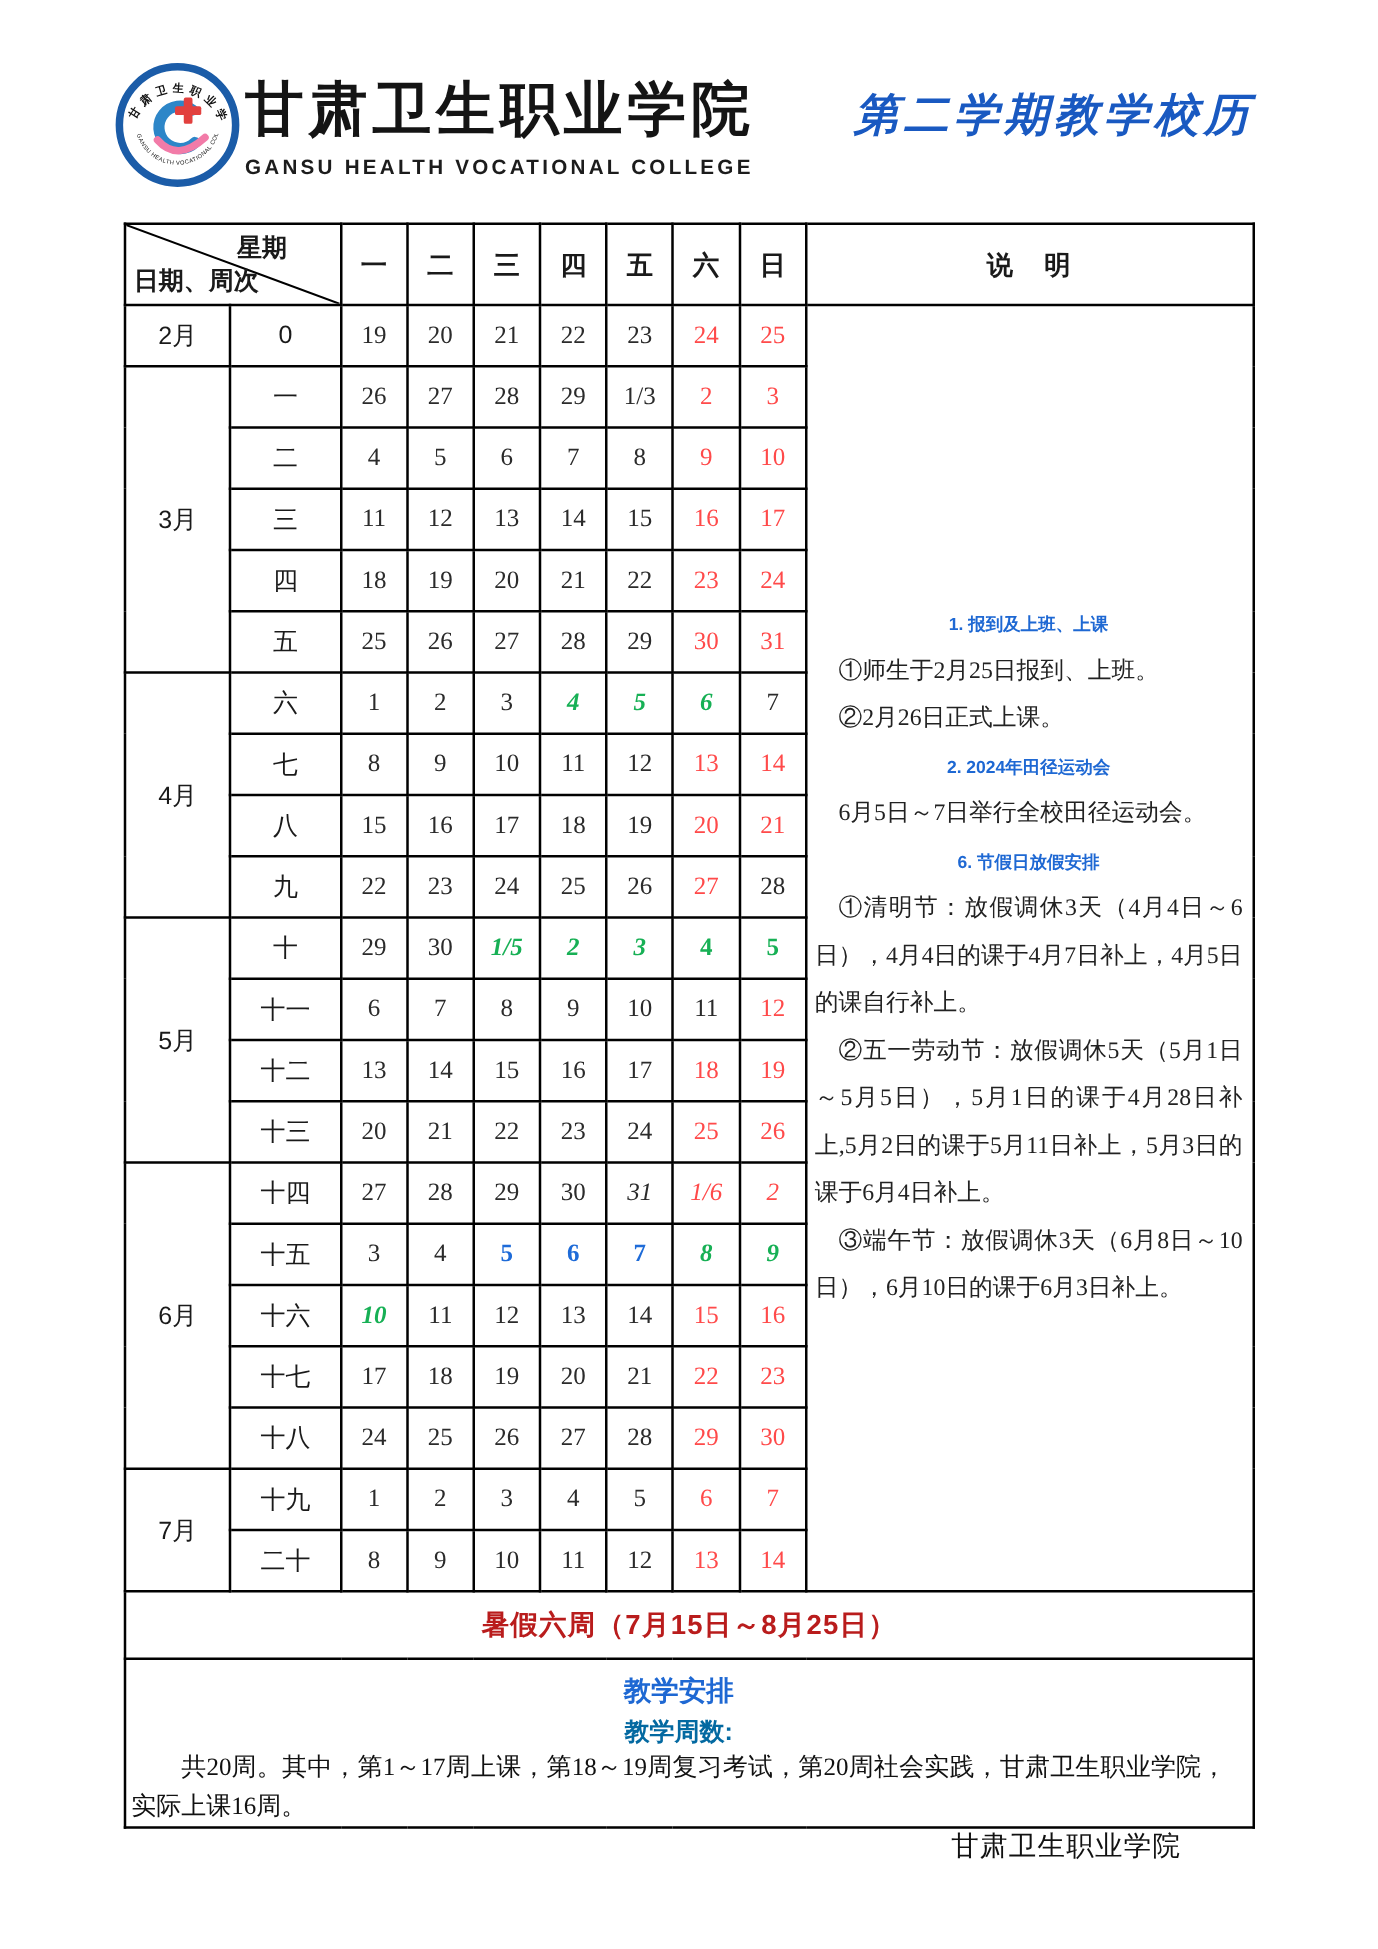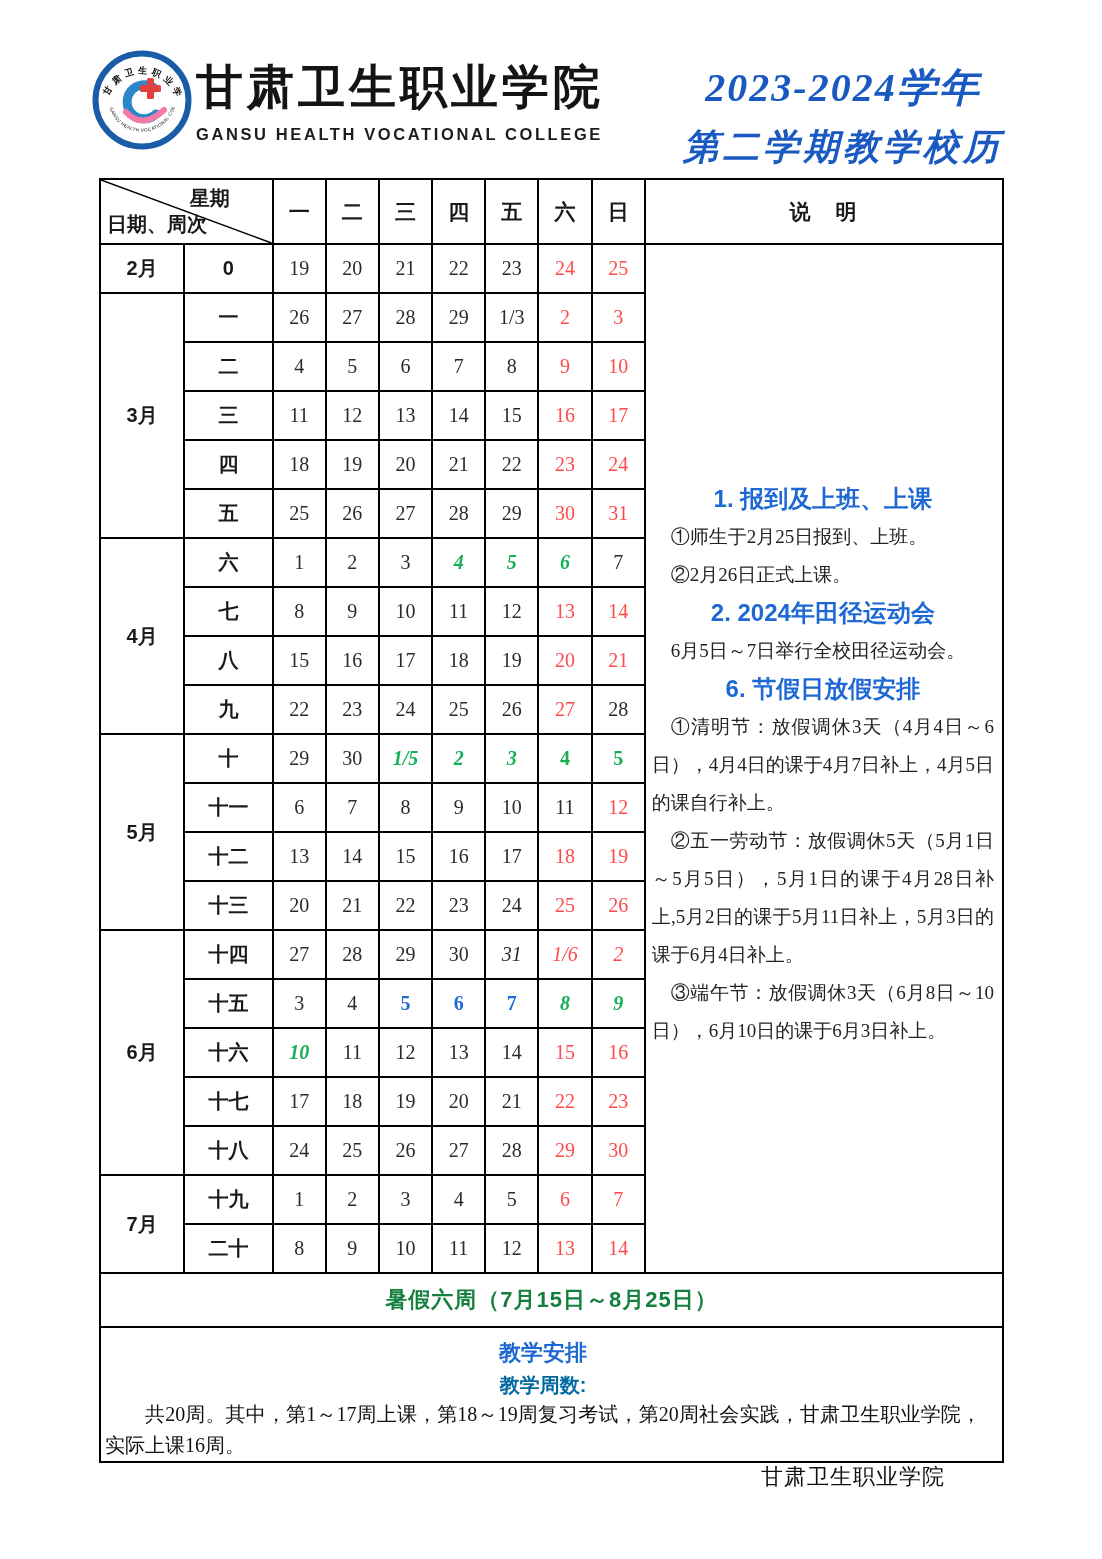--- a/index.html
+++ b/index.html
@@ -32,38 +32,38 @@
   }
   .cal th, .cal td { border:2px solid #000; text-align:center; vertical-align:middle; }
   .cal thead tr { height:65px; }
   .corner { position:relative; padding:16px; }
   .corner svg { position:absolute; left:0; top:0; width:100%; height:100%; }
   .corner .c-top { position:absolute; top:5px; left:52%; font-size:20px; font-weight:bold; }
   .corner .c-bottom { position:absolute; bottom:5px; left:6px; font-size:20px; font-weight:bold; }
   .dow { font-size:21px; font-weight:bold; }
   .notes-head { font-size:21px; font-weight:bold; letter-spacing:2px; }
   tr.week-row { height:49px; }
-  .month-cell, .week-cell { font-size:20px; font-weight:bold; font-family:"Liberation Sans", sans-serif; }
+  .month-cell, .week-cell { font-size:20px; font-weight:normal; font-family:"Liberation Sans", sans-serif; }
   .day-cell { font-family:"Liberation Serif", serif; font-size:20px; color:#2b2b2b; }
   .d-red   { color:#ff4a4a; }
   .d-green { color:#17b055; font-weight:bold; }
   .d-blue  { color:#1e6bd8; font-weight:bold; }
   .it      { font-style:italic; }
   
   .notes-cell { vertical-align:top; text-align:left; padding:12px 8px 0 6px; }
   .note-heading {
-    color:#1e68d3; font-weight:bold; font-size:24px; line-height:38px; white-space:nowrap;
+    color:#1e68d3; font-weight:bold; font-size:14px; line-height:38px; white-space:nowrap;
   }
   .note-item {
     font-family:"Liberation Serif", serif; font-size:19px; line-height:38px;
     text-indent:1em; text-align:justify; color:#222;
   }
   
   .summer-row { height:54px; }
-  .summer-cell { color:#15803d; font-weight:bold; font-size:22px; letter-spacing:1px;margin-left:39px; }
+  .summer-cell { color:#b91c1c; font-weight:bold; font-size:22px; letter-spacing:1px;margin-left:39px; }
   .teaching-row { height:130px; }
   .teaching-cell { text-align:left; vertical-align:top; padding:10px 21px 0 4px; }
   .teach-title { text-align:center; color:#1e68d3; font-weight:bold; font-size:22px; margin-bottom:4px; }
   .teach-weeks { color:#0369a1; font-weight:bold; font-size:20px; }
   .teach-body {
     font-family:"Liberation Serif", serif; font-size:20px; line-height:31px;
     text-indent:2em; color:#111; text-align:justify;
   }
   
   .page-footer {
@@ -96,21 +96,20 @@
     </g>
   </svg>
 </div>
 
 <div class="college-names">
   <div class="college-zh">甘肃卫生职业学院</div>
   <div class="college-en">GANSU HEALTH VOCATIONAL COLLEGE</div>
 </div>
 
 <div class="doc-title">
-  <div class="t1">2023-2024学年</div>
   <div class="t2">第二学期教学校历</div>
 </div>
 
 <table class="cal">
   <colgroup>
     <col style="width:84px">
       <col style="width:88px">
     <col style="width:53px">
       <col style="width:53px">
       <col style="width:53px">

